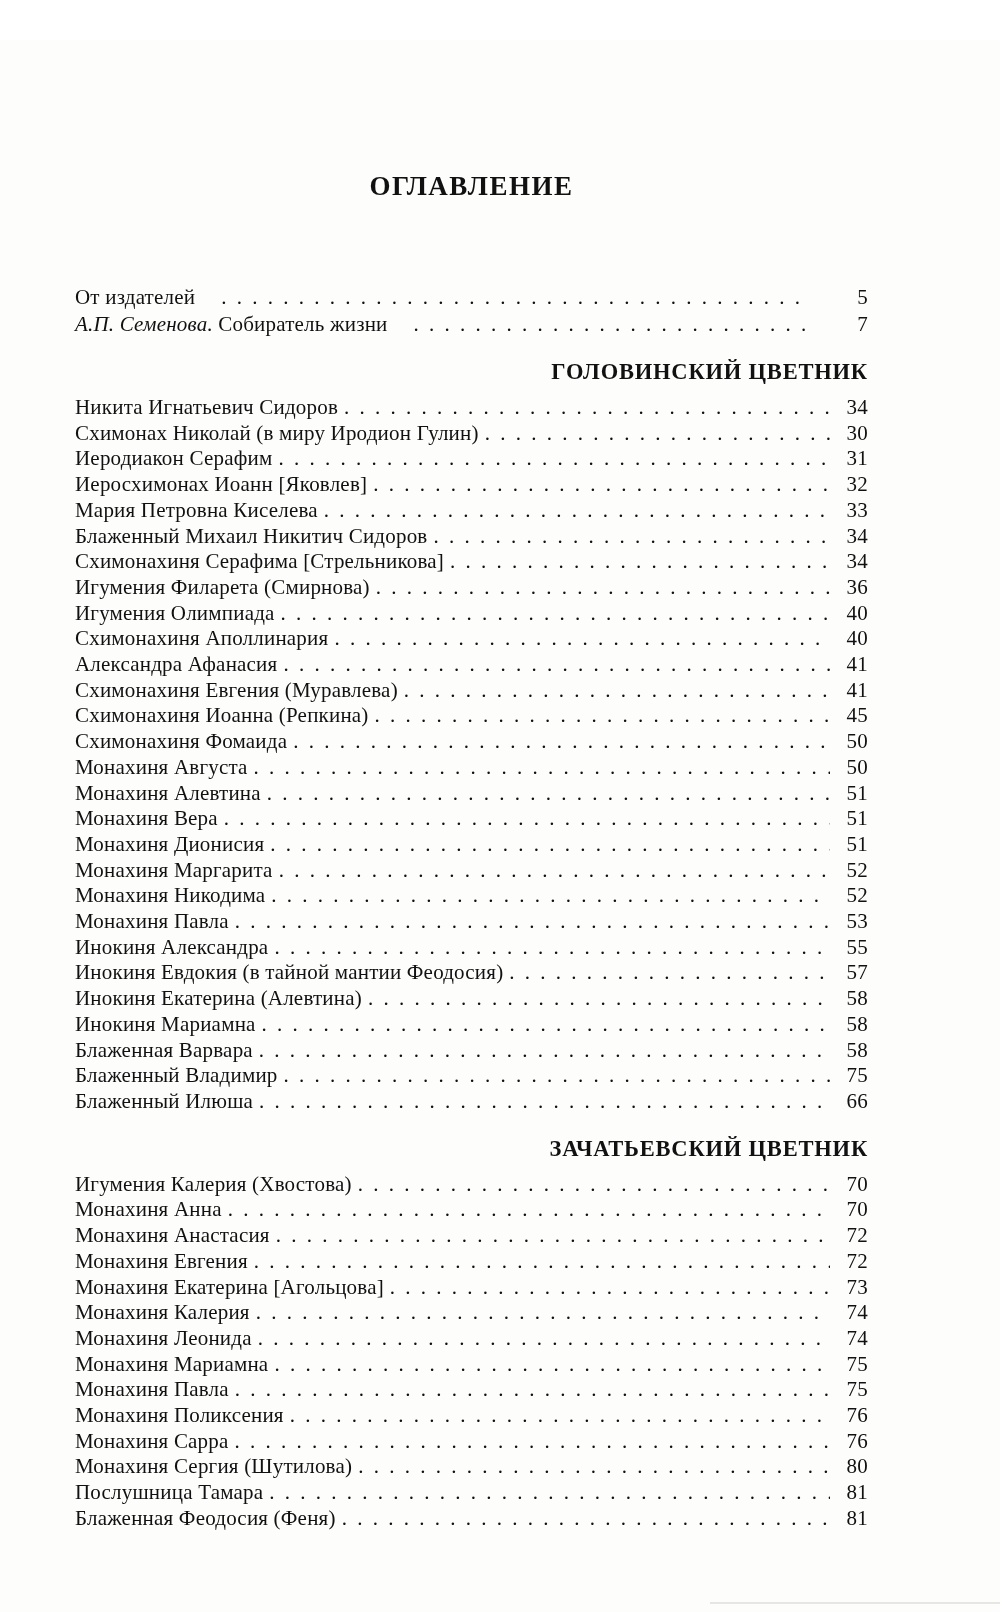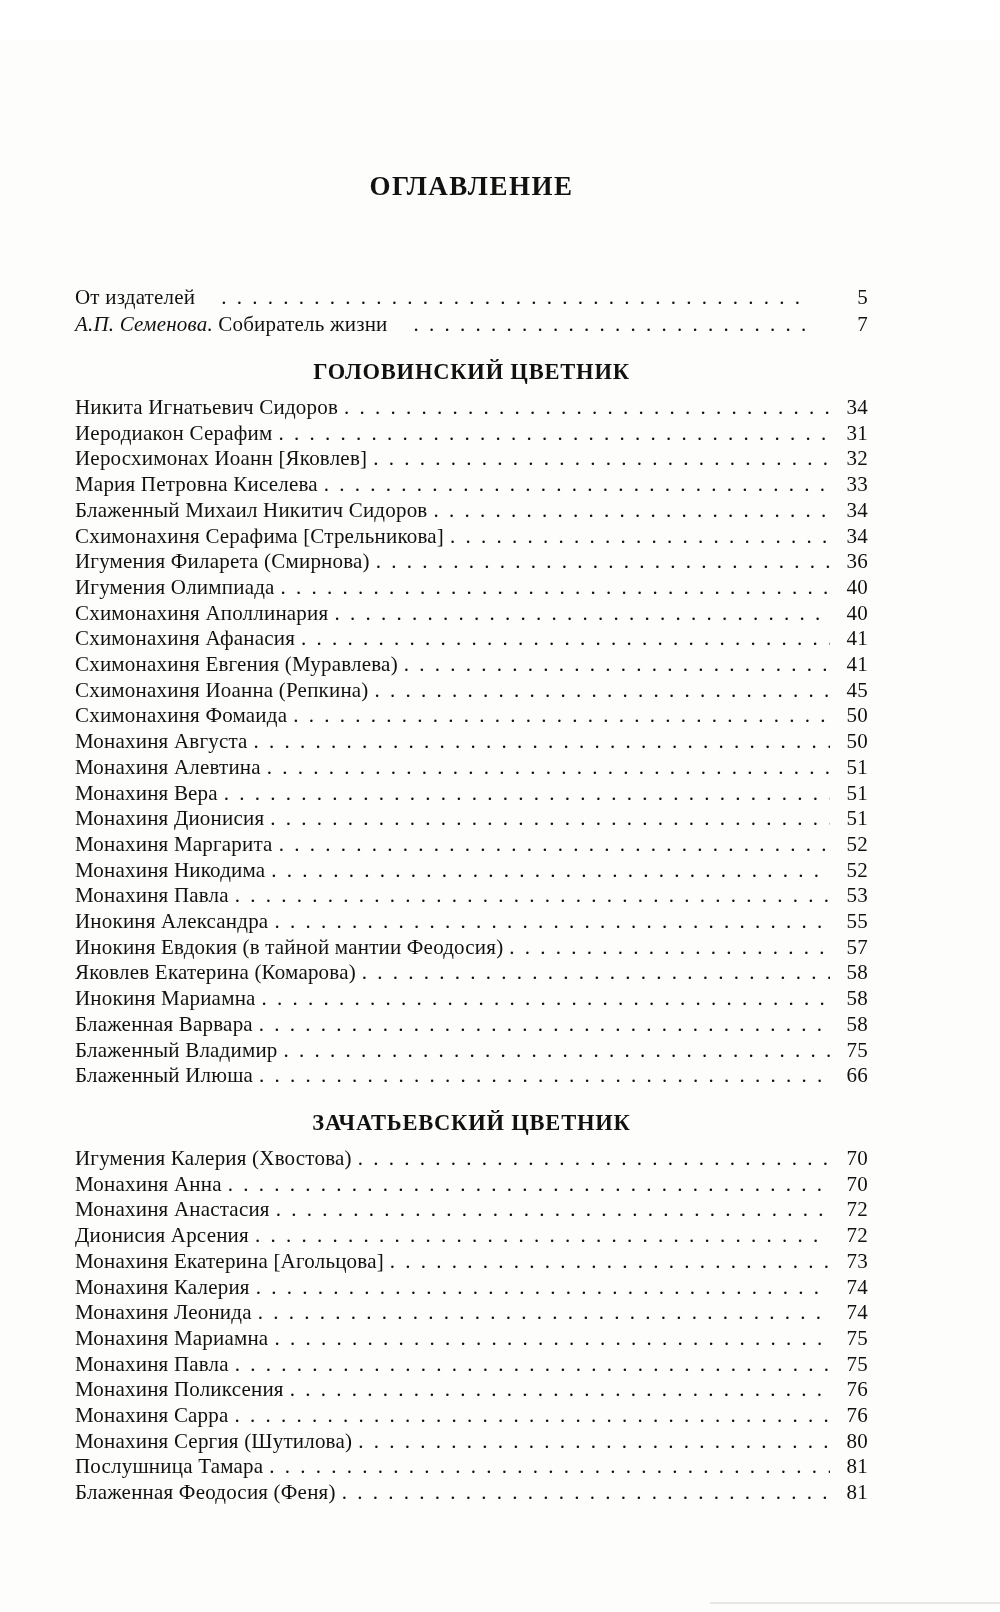--- a/index.html
+++ b/index.html
@@ -58,21 +58,21 @@
   .row .dots::after {
     content: ". . . . . . . . . . . . . . . . . . . . . . . . . . . . . . . . . . . . . . . . . . . . . . . . . . . . . . . . . . . . . . . . . . . . . . . . . . . . . . . . . . . . . . . . . . . . . . . . . . . .";
     letter-spacing: 2.5px;
   }
   .row .pg {
     flex: 0 0 auto;
     min-width: 34px;
     text-align: right;
   }
   .section-heading {
-    text-align: center;
+    text-align: right;
     font-weight: bold;
     font-size: 22.5px;
     letter-spacing: 0.8px;
     line-height: 28px;
     margin: 20px 0 9px 0;
   }
   .sections {
     margin: 0;
   }
   .scan-artifact {
@@ -103,20 +103,25 @@
         </div>
       </div>
     <div class="sections" id="sections">
         <div class="section-heading">ГОЛОВИНСКИЙ ЦВЕТНИК</div>
         <div class="row">
           <span class="t">Никита Игнатьевич Сидоров</span>
           <span class="dots"></span>
           <span class="pg">34</span>
         </div>
         <div class="row">
+          <span class="t">Схимонах Николай (в миру Иродион Гулин)</span>
+          <span class="dots"></span>
+          <span class="pg">30</span>
+        </div>
+        <div class="row">
           <span class="t">Иеродиакон Серафим</span>
           <span class="dots"></span>
           <span class="pg">31</span>
         </div>
         <div class="row">
           <span class="t">Иеросхимонах Иоанн [Яковлев]</span>
           <span class="dots"></span>
           <span class="pg">32</span>
         </div>
         <div class="row">
@@ -143,21 +148,21 @@
           <span class="t">Игумения Олимпиада</span>
           <span class="dots"></span>
           <span class="pg">40</span>
         </div>
         <div class="row">
           <span class="t">Схимонахиня Аполлинария</span>
           <span class="dots"></span>
           <span class="pg">40</span>
         </div>
         <div class="row">
-          <span class="t">Схимонахиня Афанасия</span>
+          <span class="t">Александра Афанасия</span>
           <span class="dots"></span>
           <span class="pg">41</span>
         </div>
         <div class="row">
           <span class="t">Схимонахиня Евгения (Муравлева)</span>
           <span class="dots"></span>
           <span class="pg">41</span>
         </div>
         <div class="row">
           <span class="t">Схимонахиня Иоанна (Репкина)</span>
@@ -208,21 +213,21 @@
           <span class="t">Инокиня Александра</span>
           <span class="dots"></span>
           <span class="pg">55</span>
         </div>
         <div class="row">
           <span class="t">Инокиня Евдокия (в тайной мантии Феодосия)</span>
           <span class="dots"></span>
           <span class="pg">57</span>
         </div>
         <div class="row">
-          <span class="t">Яковлев Екатерина (Комарова)</span>
+          <span class="t">Инокиня Екатерина (Алевтина)</span>
           <span class="dots"></span>
           <span class="pg">58</span>
         </div>
         <div class="row">
           <span class="t">Инокиня Мариамна</span>
           <span class="dots"></span>
           <span class="pg">58</span>
         </div>
         <div class="row">
           <span class="t">Блаженная Варвара</span>
@@ -249,21 +254,21 @@
           <span class="t">Монахиня Анна</span>
           <span class="dots"></span>
           <span class="pg">70</span>
         </div>
         <div class="row">
           <span class="t">Монахиня Анастасия</span>
           <span class="dots"></span>
           <span class="pg">72</span>
         </div>
         <div class="row">
-          <span class="t">Дионисия Арсения</span>
+          <span class="t">Монахиня Евгения</span>
           <span class="dots"></span>
           <span class="pg">72</span>
         </div>
         <div class="row">
           <span class="t">Монахиня Екатерина [Агольцова]</span>
           <span class="dots"></span>
           <span class="pg">73</span>
         </div>
         <div class="row">
           <span class="t">Монахиня Калерия</span>

